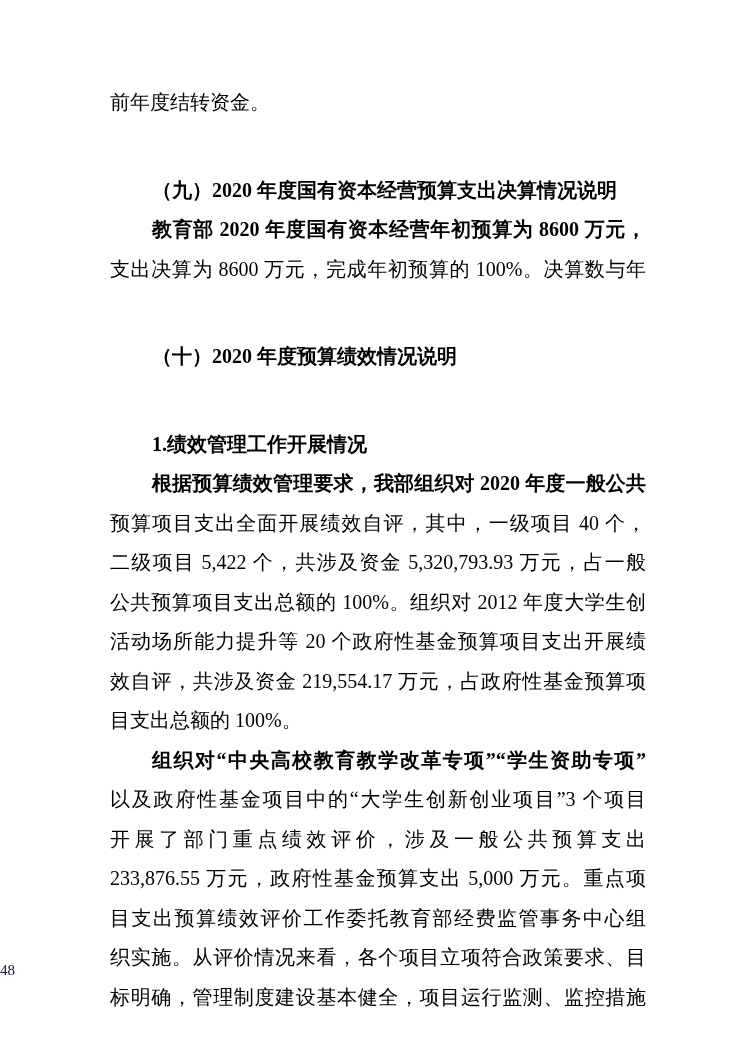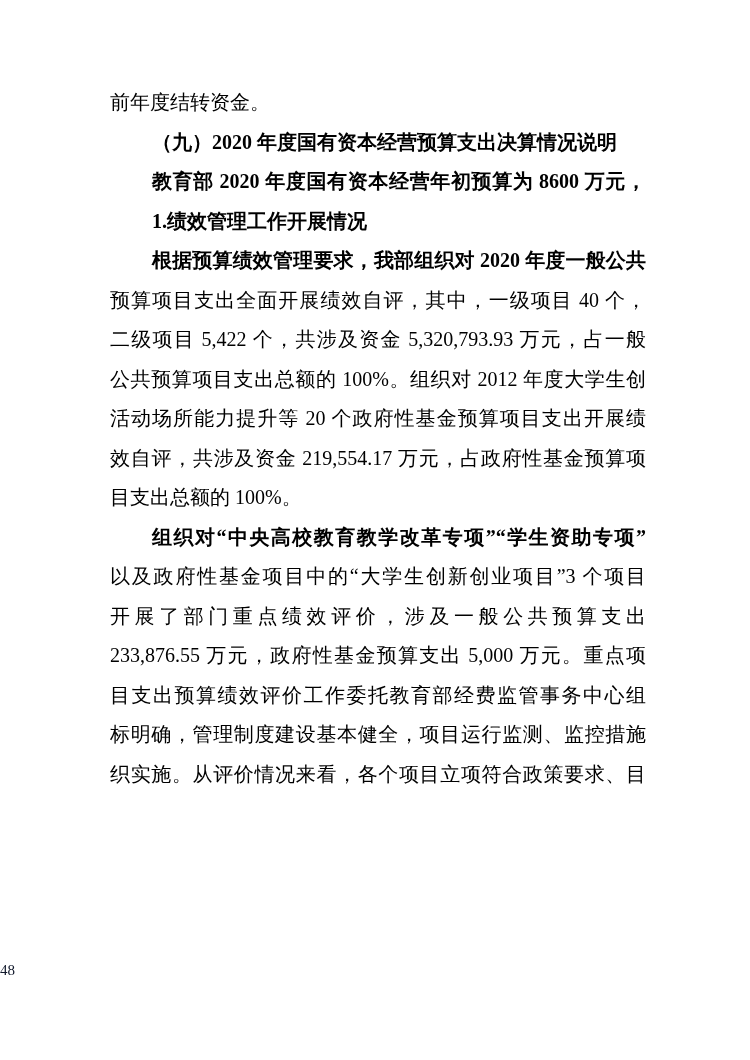--- a/index.html
+++ b/index.html
@@ -33,50 +33,53 @@
   .fill {
     text-align-last: justify;
   }
   
   .ind {
     text-indent: 42px;
     font-weight: bold;
   }
   .bold {
     font-weight: bold;
+    margin-top: 48px;
   }
   .pageno {
     position: absolute;
     left: 0;
     top: 960px;
     width: 750px;
     text-align: left;
     font-size: 15px;
     line-height: 20px;
     color: #0f172a;
   }
 </style>
 </head>
 <body>
 
 <div class="page">
   <div class="body-text">
     <div class="ln">前年度结转资金。</div>
     <div class="ln ind bold">（九）2020 年度国有资本经营预算支出决算情况说明</div>
     <div class="ln ind fill">教育部 2020 年度国有资本经营年初预算为 8600 万元，</div>
+    <div class="ln fill">支出决算为 8600 万元，完成年初预算的 100%。决算数与年</div>
+    <div class="ln ind bold">（十）2020 年度预算绩效情况说明</div>
     <div class="ln ind bold">1.绩效管理工作开展情况</div>
     <div class="ln ind fill">根据预算绩效管理要求，我部组织对 2020 年度一般公共</div>
     <div class="ln fill">预算项目支出全面开展绩效自评，其中，一级项目 40 个，</div>
     <div class="ln fill">二级项目 5,422 个，共涉及资金 5,320,793.93 万元，占一般</div>
     <div class="ln fill">公共预算项目支出总额的 100%。组织对 2012 年度大学生创</div>
     <div class="ln fill">活动场所能力提升等 20 个政府性基金预算项目支出开展绩</div>
     <div class="ln fill">效自评，共涉及资金 219,554.17 万元，占政府性基金预算项</div>
     <div class="ln">目支出总额的 100%。</div>
     <div class="ln ind fill">组织对“中央高校教育教学改革专项”“学生资助专项”</div>
     <div class="ln fill">以及政府性基金项目中的“大学生创新创业项目”3 个项目</div>
     <div class="ln fill">开展了部门重点绩效评价，涉及一般公共预算支出</div>
     <div class="ln fill">233,876.55 万元，政府性基金预算支出 5,000 万元。重点项</div>
     <div class="ln fill">目支出预算绩效评价工作委托教育部经费监管事务中心组</div>
+    <div class="ln fill">织实施。从评价情况来看，各个项目立项符合政策要求、目</div>
     <div class="ln fill">标明确，管理制度建设基本健全，项目运行监测、监控措施</div>
-    <div class="ln fill">织实施。从评价情况来看，各个项目立项符合政策要求、目</div>
   </div>
   <div class="pageno">48</div>
 </div>
 
 </body></html>

